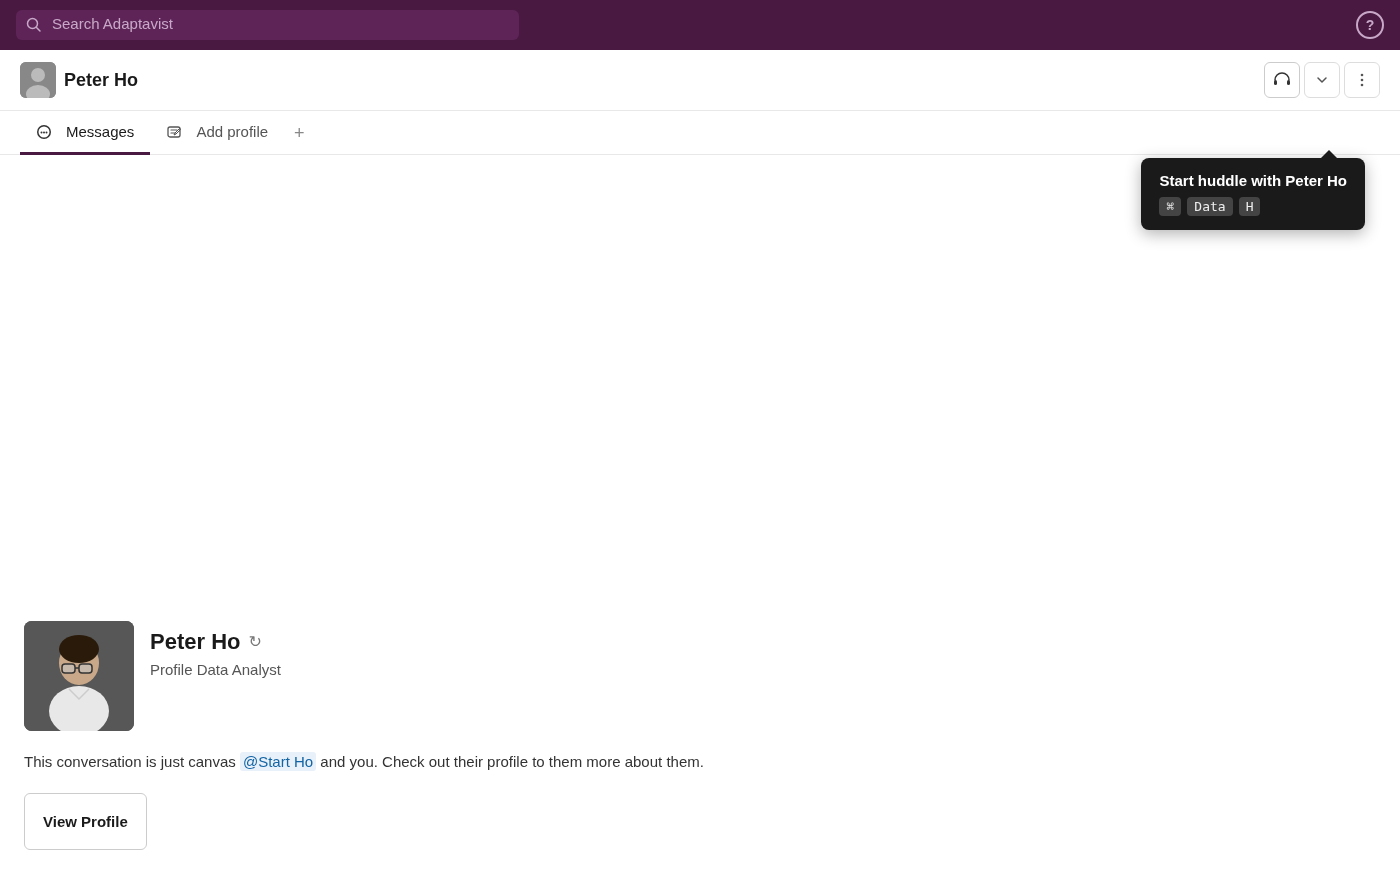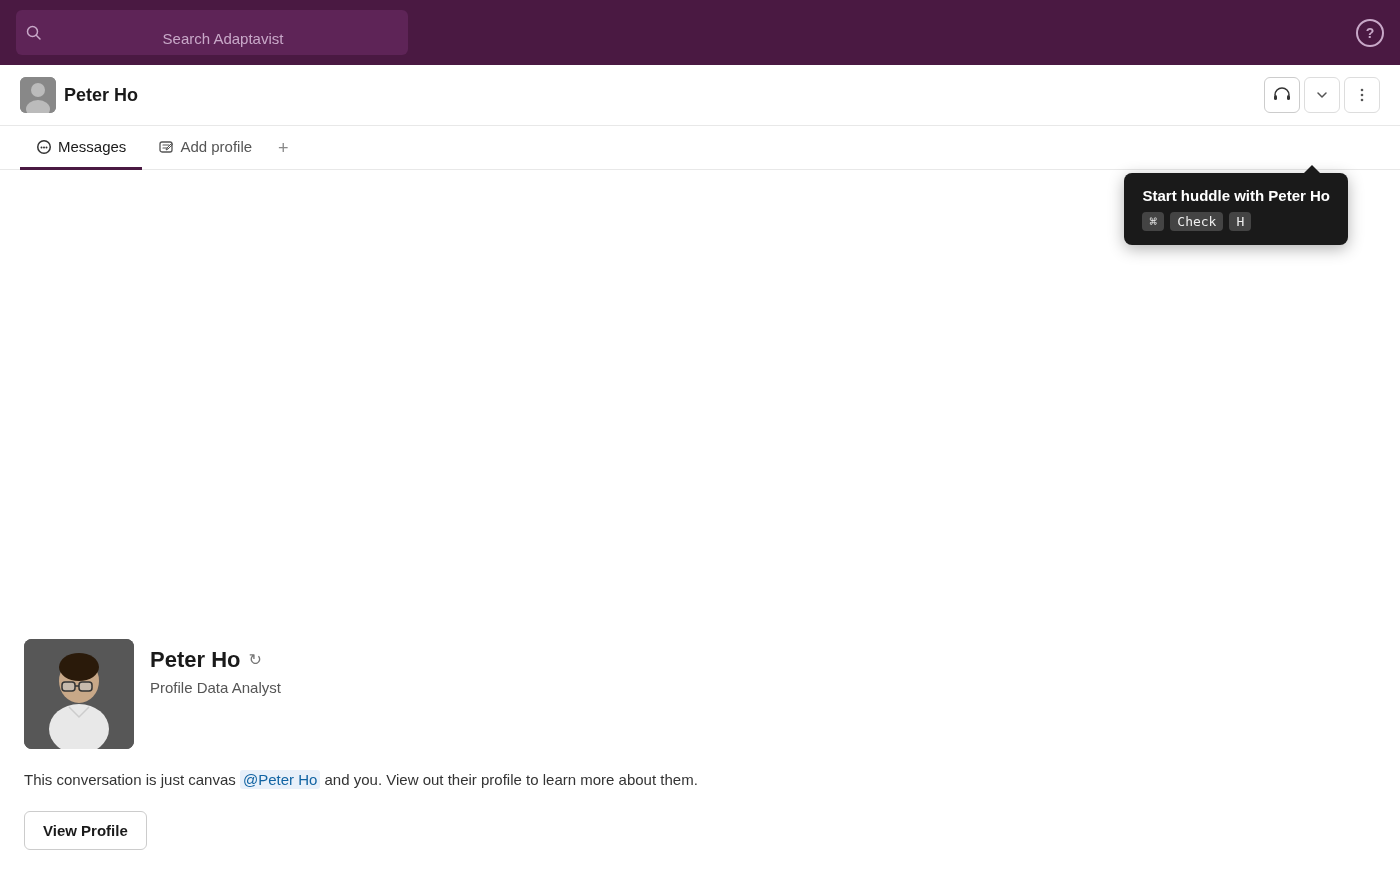--- a/index.html
+++ b/index.html
@@ -19,25 +19,24 @@
       padding: 10px 16px;
       display: flex;
       align-items: center;
       gap: 10px;
     }
     .search-bar input {
       background: #5e2457;
       border: none;
       border-radius: 6px;
       color: #e8d5e8;
-      padding: 20px 14px 8px 36px;
-      font-size: 15px;
-      width: 392px;
+      padding: 5px 14px 8px 36px;
+      font-size: 15px;
+      width: 503px;
       outline: none;
-      text-align: center;
     }
     .search-bar input::placeholder {
       color: #c8a8c8;
     }
     .search-icon-wrap {
       position: relative;
       display: flex;
       align-items: center;
     }
     .search-icon-wrap svg {
@@ -120,21 +119,21 @@
     .tabs {
       display: flex;
       align-items: center;
       padding: 0 20px;
       border-bottom: 1px solid #e8e8e8;
       gap: 0;
     }
     .tab {
       display: flex;
       align-items: center;
-      gap: 6px;
+      gap: 14px;
       padding: 12px 16px;
       font-size: 15px;
       color: #555;
       cursor: pointer;
       border-bottom: 3px solid transparent;
       margin-bottom: -1px;
     }
     .tab.active {
       color: #1a1a1a;
       border-bottom: 3px solid #4a1942;
@@ -218,33 +217,33 @@
       color: #1264a3;
       background: #e8f0fa;
       padding: 1px 3px;
       border-radius: 3px;
       text-decoration: none;
     }
 
     .view-profile-btn {
       border: 1px solid #ccc;
       background: #fff;
-      padding: 10px 18px;
+      padding: 19px 18px;
       border-radius: 6px;
       font-size: 15px;
       font-weight: 600;
       color: #1a1a1a;
       cursor: pointer;
     }
 
     
     .tooltip {
       position: absolute;
       top: 108px;
-      right: 52px;
+      right: 35px;
       background: #1a1a1a;
       color: #fff;
       border-radius: 8px;
       padding: 14px 18px;
       min-width: 220px;
       z-index: 100;
       box-shadow: 0 4px 16px rgba(0,0,0,0.3);
     }
     .tooltip-title {
       font-size: 15px;
@@ -327,21 +326,21 @@
         <circle cx="9" cy="14" r="1.3" fill="#555"></circle>
       </svg>
     </button>
   </div>
 
   <div class="tooltip">
     <div class="tooltip-arrow"></div>
     <div class="tooltip-title">Start huddle with Peter Ho</div>
     <div class="tooltip-shortcut">
       <span class="kbd">⌘</span>
-      <span class="kbd">Check</span>
+      <span class="kbd">Data</span>
       <span class="kbd">H</span>
     </div>
   </div>
 </div>
 
 <div class="tabs">
   <div class="tab active">
     <svg width="16" height="16" viewBox="0 0 16 16" fill="none" xmlns="http://www.w3.org/2000/svg">
       <circle cx="8" cy="8" r="7" fill="#333"></circle>
       <circle cx="8" cy="8" r="5.5" fill="#fff"></circle>
@@ -394,19 +393,19 @@
         <div class="user-name-row">
           <span class="user-name">Peter Ho</span>
           <span class="refresh-icon" title="Refresh">↻</span>
         </div>
         <div class="user-title">Profile Data Analyst</div>
       </div>
     </div>
 
     
     <p class="conversation-text">
-      <span>This conversation is just canvas </span><a href="#" class="mention-link">@Peter Ho</a><span> and you. View out their profile to learn more about them.</span>
+      <span>This conversation is just canvas </span><a href="#" class="mention-link">@Start Ho</a><span> and you. Check out their profile to them more about them.</span>
     </p>
 
     
     <button class="view-profile-btn">View Profile</button>
   </div>
 </div>
 
 </body></html>

